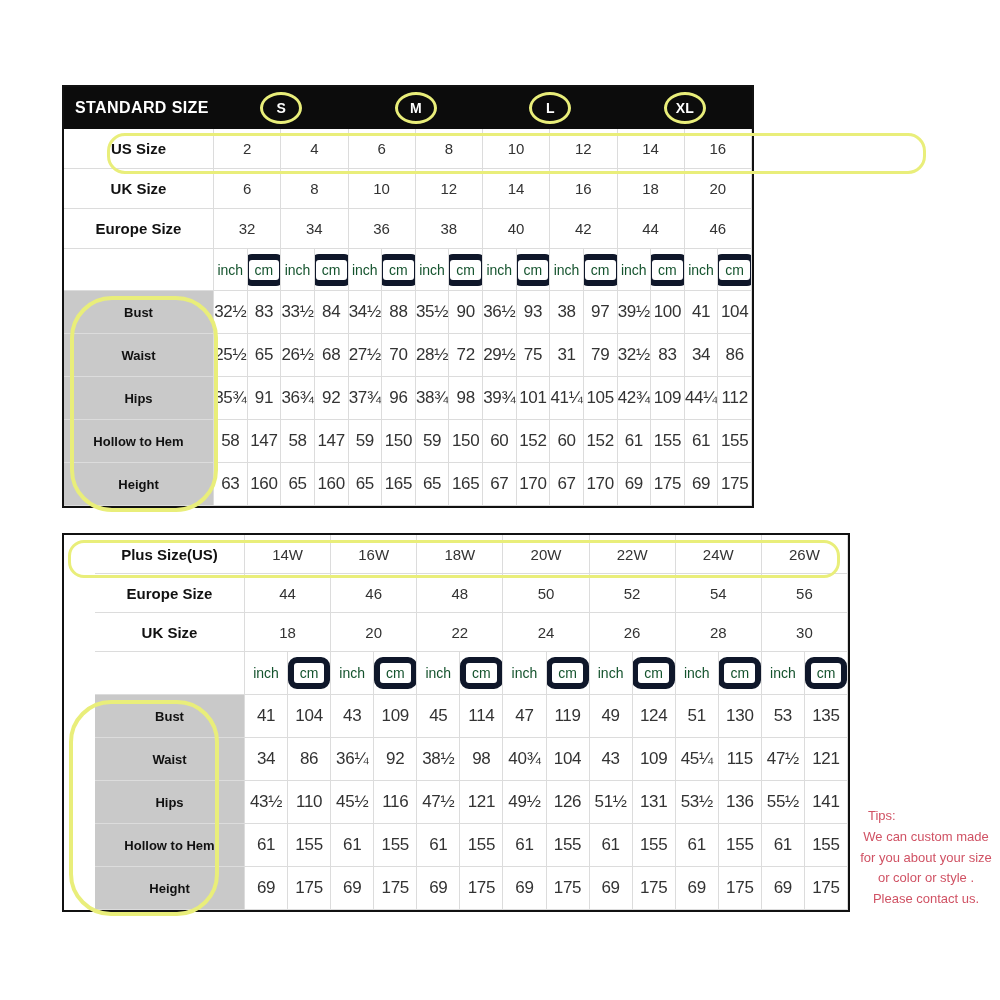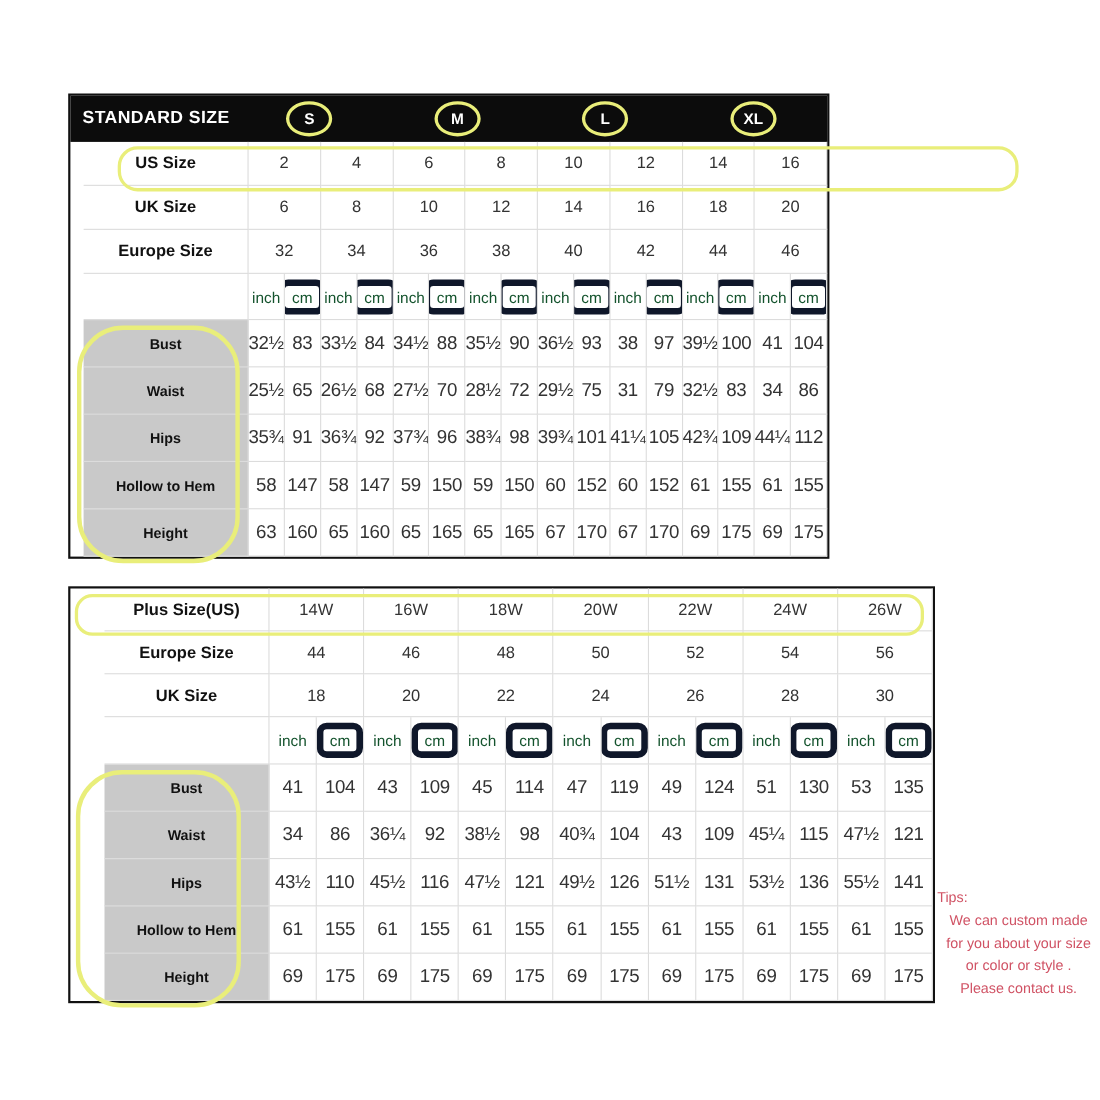--- a/index.html
+++ b/index.html
@@ -18,21 +18,21 @@
   .bar-title{width:150px;box-sizing:border-box;padding-left:11px;color:#ffffff;
     font-weight:bold;font-size:16px;letter-spacing:.4px;white-space:nowrap;}
   .bar-group{flex:1;display:flex;justify-content:center;align-items:center;}
   .size-oval{display:inline-block;border:3px solid #e9ee7a;border-radius:50%;
     color:#ffffff;font-weight:bold;font-size:14px;line-height:24px;min-width:18px;
     padding:1px 9px;text-align:center;}
 
   
   .tbody{display:grid;}
   #t1-body{grid-template-columns:150px repeat(16,1fr);
-    grid-template-rows:40px 40px 40px 42px 43px 43px 43px 43px 43px;padding-left:12px;}
+    grid-template-rows:40px 40px 40px 42px 43px 43px 43px 43px 43px;}
   #t2-body{grid-template-columns:150px repeat(14,1fr);
     grid-template-rows:39px 39px 39px 43px 43px 43px 43px 43px 43px;}
   .c{display:flex;align-items:center;justify-content:center;
     border-right:1px solid #dcdcdc;border-bottom:1px solid #dcdcdc;
     box-sizing:border-box;overflow:hidden;white-space:nowrap;}
   .lbl{font-weight:bold;color:#111;font-size:15px;}
   .v2{grid-column:span 2;font-size:15px;color:#333;}
   .unit{font-size:14px;color:#14532d;}
   .mlbl{background:#c9c9c9;font-weight:bold;color:#111;font-size:13px;}
   .mval{font-size:17px;color:#333;letter-spacing:-0.3px;}
@@ -42,21 +42,21 @@
   
   .hl{position:absolute;border:3px solid #e9ee7a;pointer-events:none;background:transparent;}
   .hl-row-t1{left:43px;top:46px;width:813px;height:35px;border-radius:18px;}
   .hl-labels-t1{left:6px;top:209px;width:140px;height:208px;border-radius:42px;border-width:4px;}
   .hl-row-t2{left:4px;top:5px;width:766px;height:32px;border-radius:16px;}
   .hl-labels-t2{left:5px;top:165px;width:142px;height:208px;border-radius:42px;border-width:4px;}
 
   
   #tips{position:absolute;left:852px;top:806px;width:148px;color:#d05264;
     font-size:13px;line-height:1.6;}
-  #tips .tips-title{display:block;}
+  #tips .tips-title{display:block;margin-left:16px;}
   #tips .tips-line{display:block;text-align:center;}
 </style>
 </head>
 <body>
 
 <div id="t1-wrap" class="table-wrap">
   <div class="bar">
     <div class="bar-title">STANDARD SIZE</div>
     <div class="bar-group">
       <span class="size-oval">S</span>

